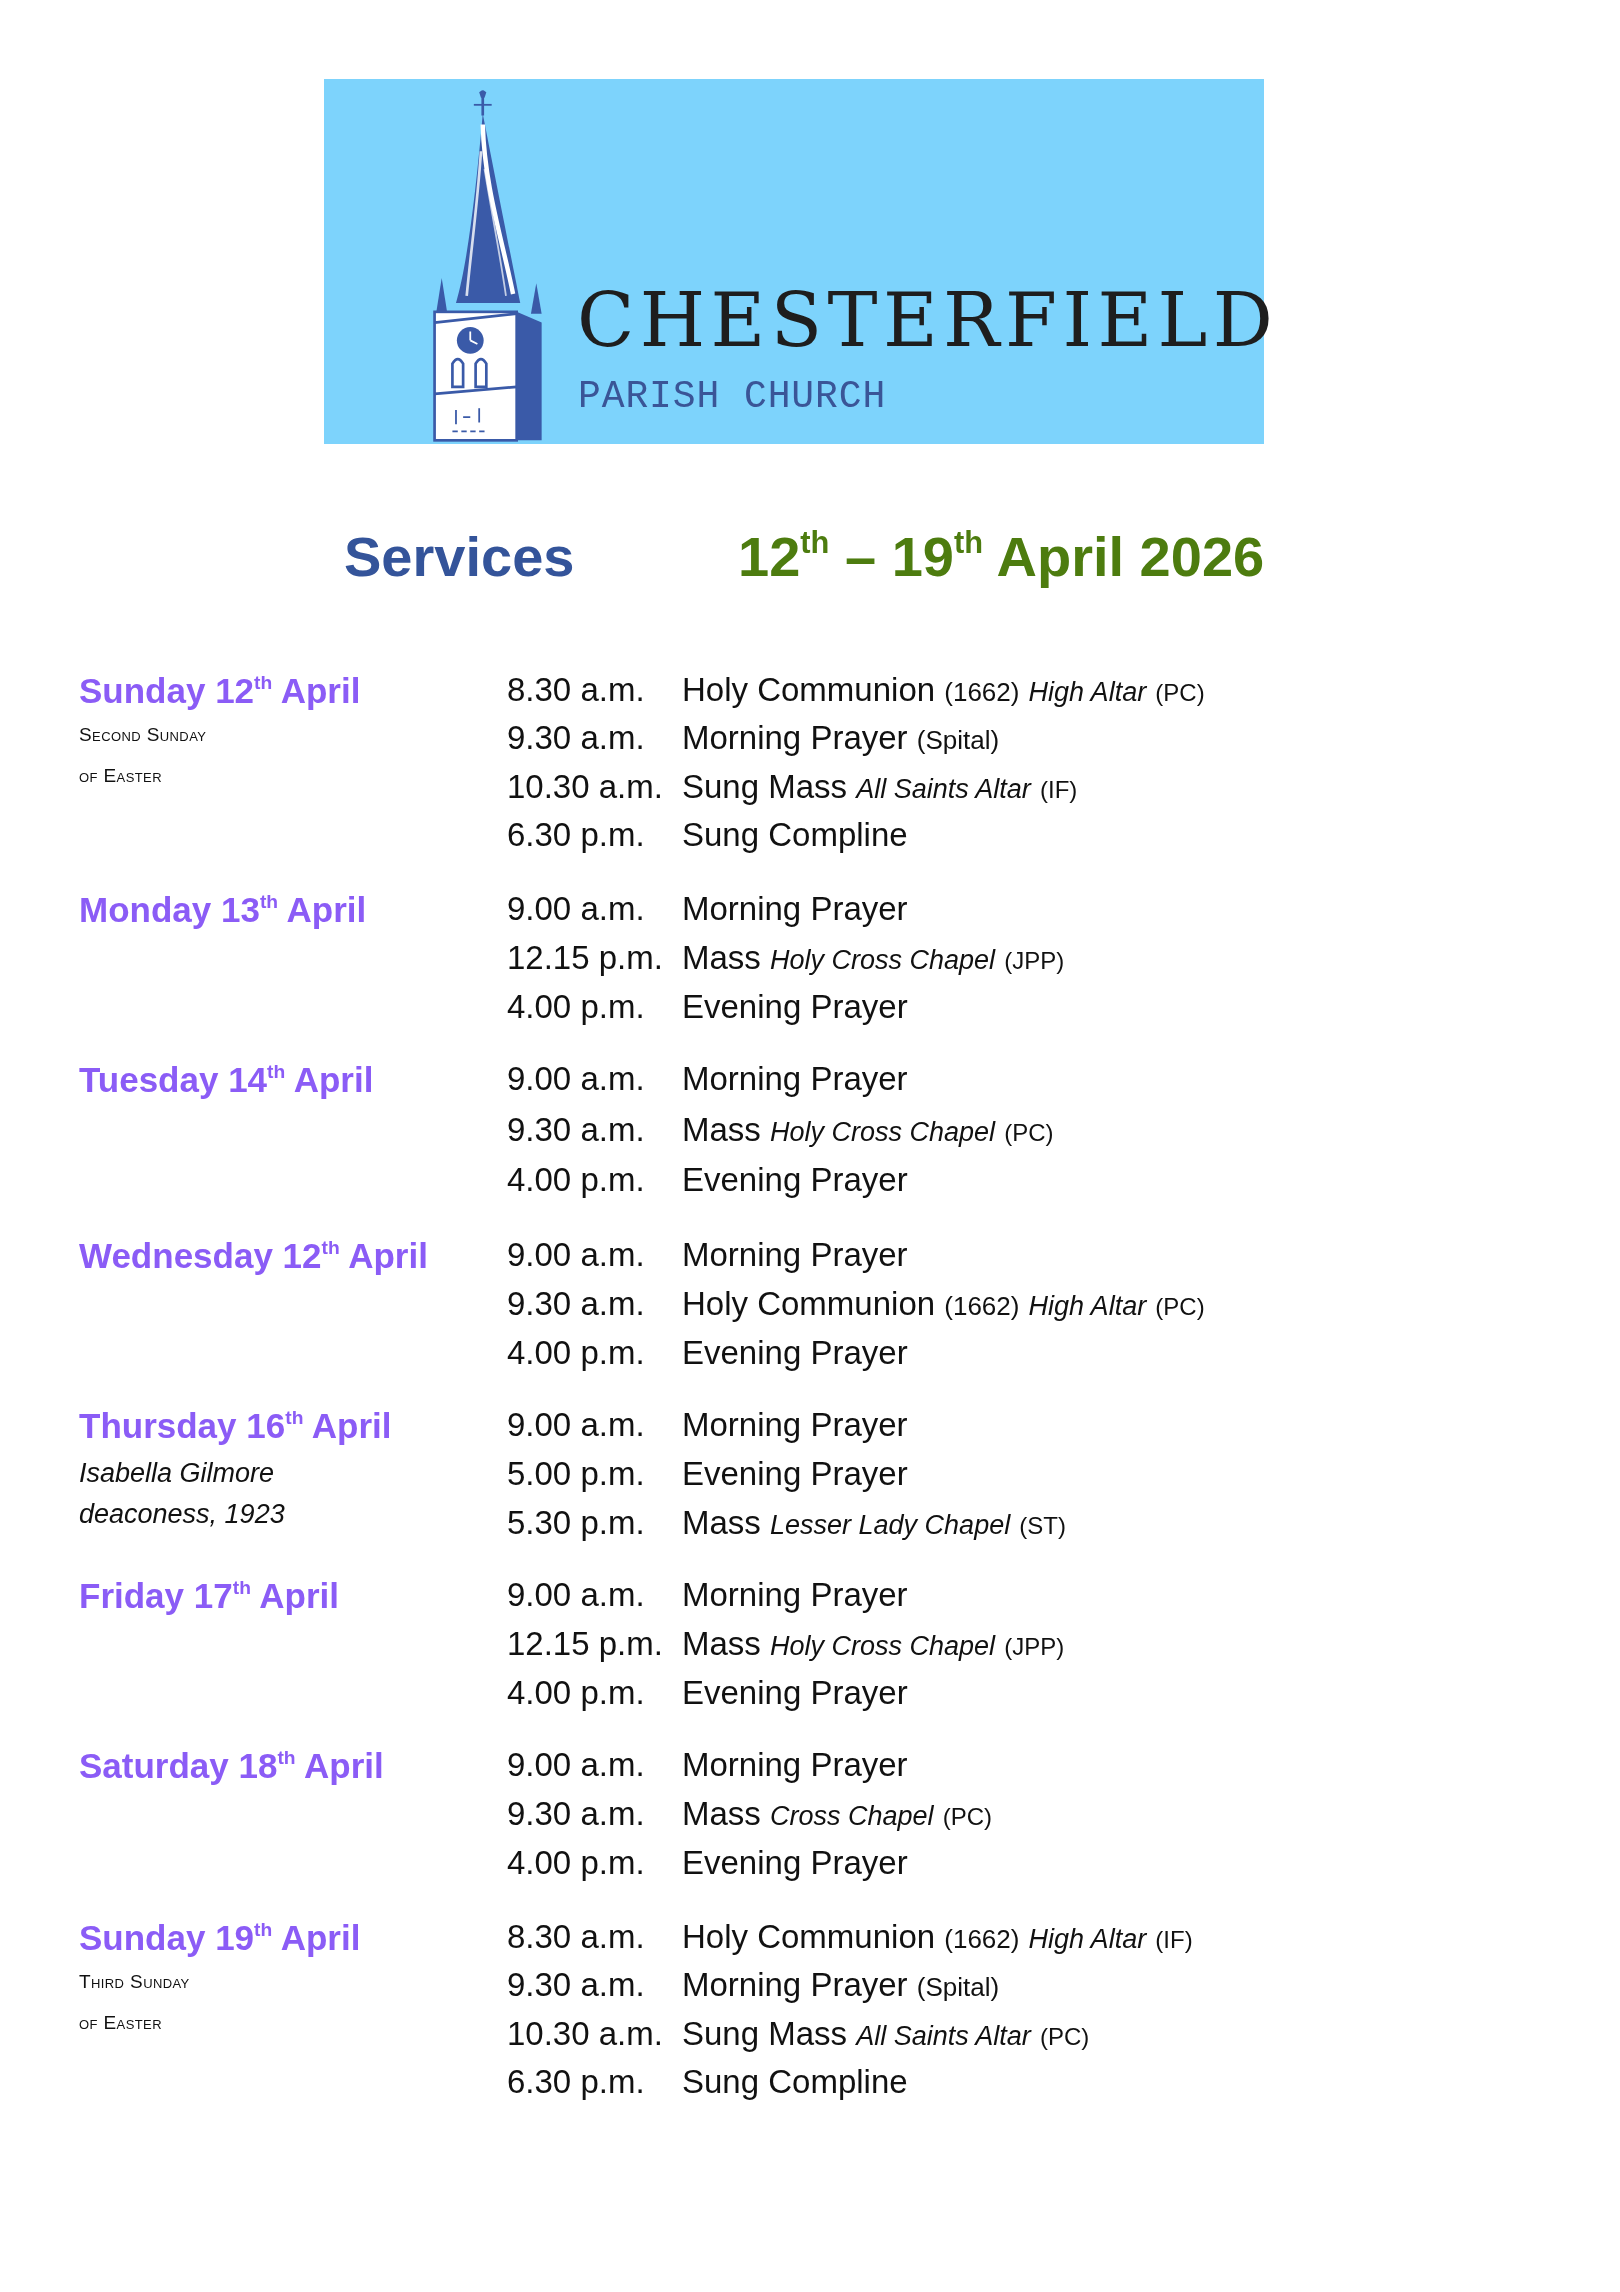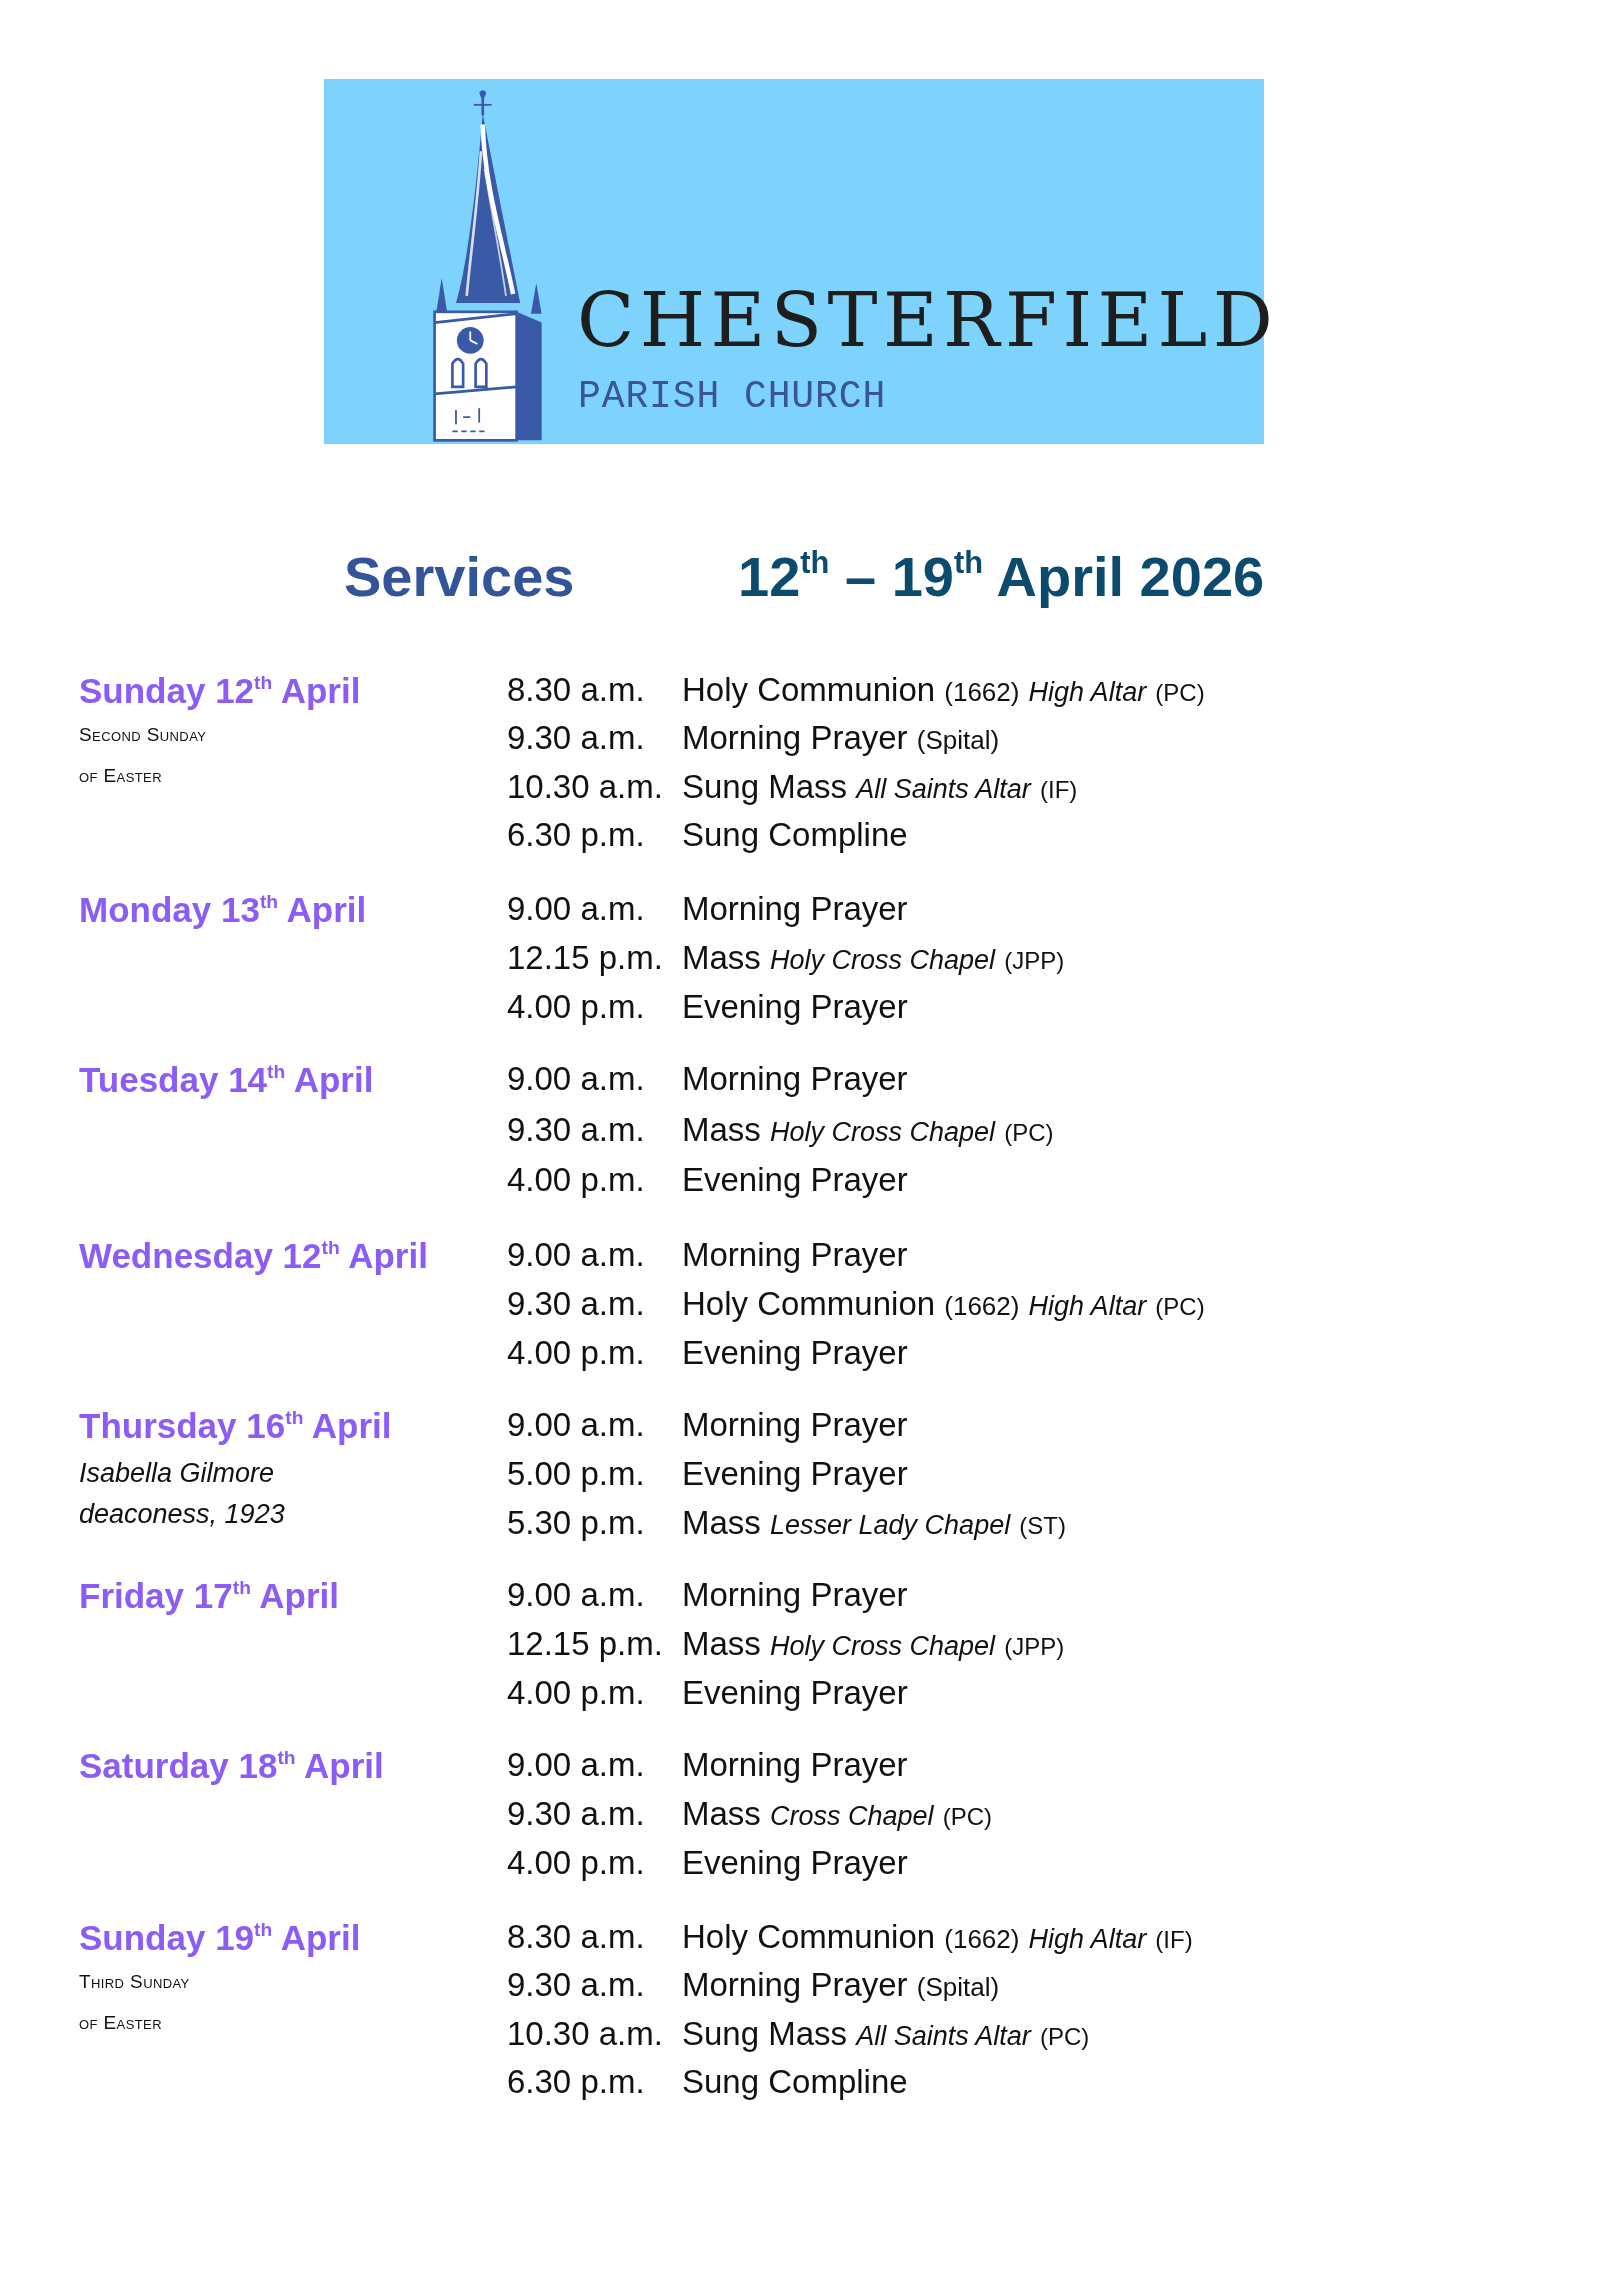--- a/index.html
+++ b/index.html
@@ -4,25 +4,25 @@
 <style>
   html, body { margin: 0; padding: 0; background: #ffffff; }
   body { width: 1620px; height: 2293px; position: relative; overflow: hidden;
          font-family: "DejaVu Sans", "Liberation Sans", sans-serif; color: #111111; }
   .logo-box { position: absolute; left: 324px; top: 79px; width: 940px; height: 365px; background: #7dd3fc; }
   .steeple { position: absolute; left: 107px; top: 9px; width: 116px; height: 354px; }
   .logo-title { position: absolute; left: 253px; top: 204px; font-family: "DejaVu Serif", serif;
                 font-size: 75px; letter-spacing: 5.4px; color: #1e1e1e; font-weight: normal; line-height: 1; }
   .logo-sub { position: absolute; left: 254px; top: 299px; font-family: Liberation Mono, monospace;
               font-size: 38px; letter-spacing: 0.9px; color: #3a5597; line-height: 1; text-align: right; }
-  .page-heading { position: absolute; top: 544px; left: 0; width: 1337px; height: 72px; }
+  .page-heading { position: absolute; top: 524px; left: 0; width: 1337px; height: 72px; }
   .heading-services { position: absolute; left: 344px; top: 0; font-family: "Liberation Sans", sans-serif;
                       font-weight: bold; font-size: 56px; color: #34549a; }
   .heading-dates { position: absolute; left: 738px; top: 0; font-family: "Liberation Sans", sans-serif;
-                   font-weight: bold; font-size: 56px; color: #0c4a6e; white-space: nowrap; }
+                   font-weight: bold; font-size: 56px; color: #4d7c0f; white-space: nowrap; }
   sup { font-size: 0.55em; vertical-align: 0; position: relative; top: -0.75em; }
   .day { position: absolute; left: 0; width: 1620px; }
   .day-label { position: absolute; left: 79px; top: 0; font-family: "Liberation Sans", sans-serif;
                font-weight: bold; font-size: 35px; color: #8b5cf6; white-space: nowrap; line-height: 1; }
   .day-note { position: absolute; left: 79px; font-family: "Liberation Sans", sans-serif;
               font-size: 24px; color: #111; white-space: nowrap; line-height: 1; }
   .day-note.smallcaps { font-variant: small-caps; font-weight: normal; font-size: 19px; letter-spacing: 0.4px; }
   .day-note.italic { font-style: italic; font-size: 27px; }
   .row { position: absolute; left: 0; height: 43px; white-space: nowrap; line-height: 1; }
   .time { position: absolute; left: 507px; top: 0; font-family: "Liberation Sans", sans-serif;

